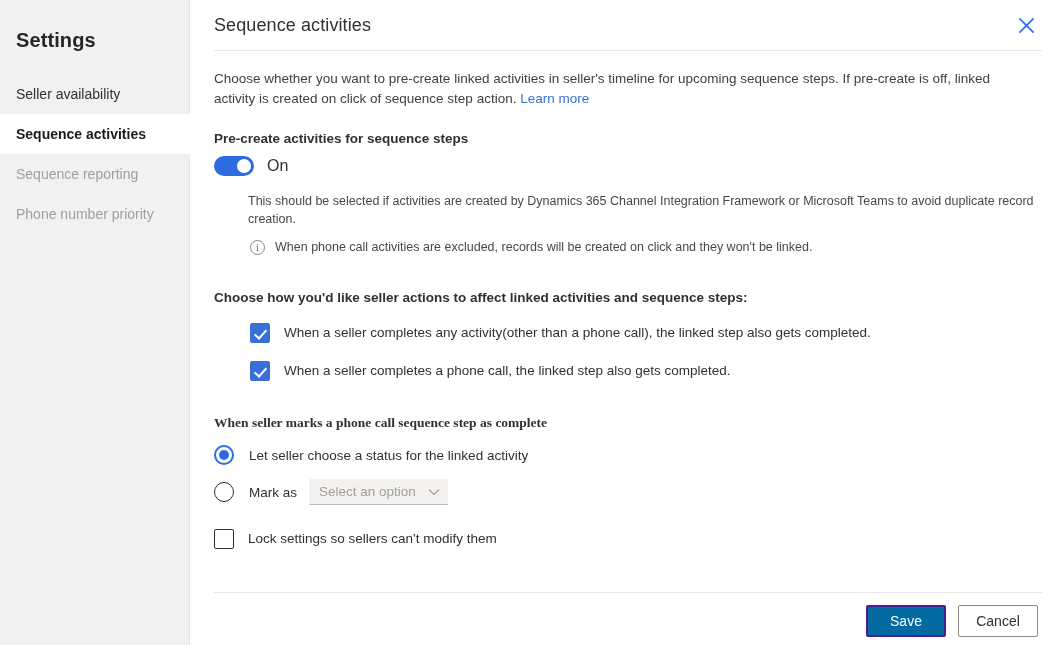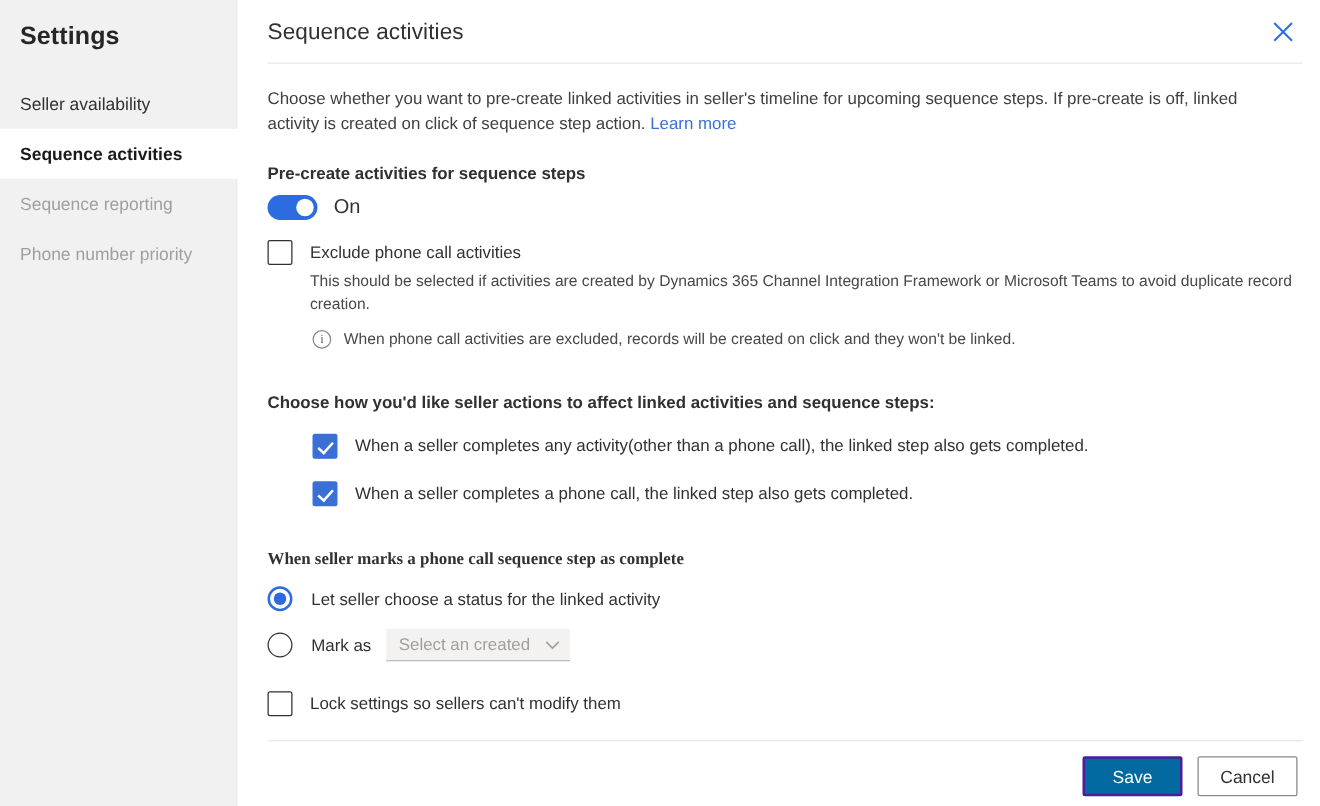--- a/index.html
+++ b/index.html
@@ -23,21 +23,21 @@
     position: relative;
   }
 
   
   .sidebar {
     width: 190px;
     min-width: 190px;
     height: 645px;
     background: #f1f1f1;
     border-right: 1px solid #e6e6e6;
-    padding-top: 6px;
+    padding-top: 17px;
     position: relative;
   }
   .sidebar-title {
     font-size: 20px;
     font-weight: 600;
     color: #262626;
     padding: 12px 0 0 16px;
     letter-spacing: 0.1px;
   }
   .nav-list {
@@ -395,24 +395,20 @@
       <div class="section-label">Pre-create activities for sequence steps</div>
 
       <div class="toggle-row">
         <button class="toggle">
           <span class="knob"></span>
         </button>
         <span class="toggle-label">On</span>
       </div>
 
       <div class="exclude-block">
-        <div class="cb-row">
-          <div class="checkbox"></div>
-          <div class="cb-text">Exclude phone call activities</div>
-        </div>
         <div class="sub-desc">This should be selected if activities are created by Dynamics 365 Channel Integration Framework or Microsoft Teams to avoid duplicate record creation.</div>
         <div class="info-row">
           <div class="info-icon">i</div>
           <div class="info-text">When phone call activities are excluded, records will be created on click and they won't be linked.</div>
         </div>
       </div>
 
       <div class="group-heading">Choose how you'd like seller actions to affect linked activities and sequence steps:</div>
 
       <div class="cb-row indented-cb">
@@ -429,21 +425,21 @@
 
       <div class="radio-row">
         <div class="radio selected"></div>
         <span class="radio-label">Let seller choose a status for the linked activity</span>
       </div>
 
       <div class="radio-row">
         <div class="radio"></div>
         <span class="radio-label">Mark as</span>
         <div class="dropdown">
-          <span>Select an created</span>
+          <span>Select an option</span>
           <span class="chevron">
             <svg width="12" height="8" viewBox="0 0 12 8">
               <path d="M1 1.5 L6 6.5 L11 1.5" stroke="#a19f9d" stroke-width="1.2" fill="none"></path>
             </svg>
           </span>
         </div>
       </div>
 
       <div class="cb-row lock-row">
         <div class="checkbox"></div>

